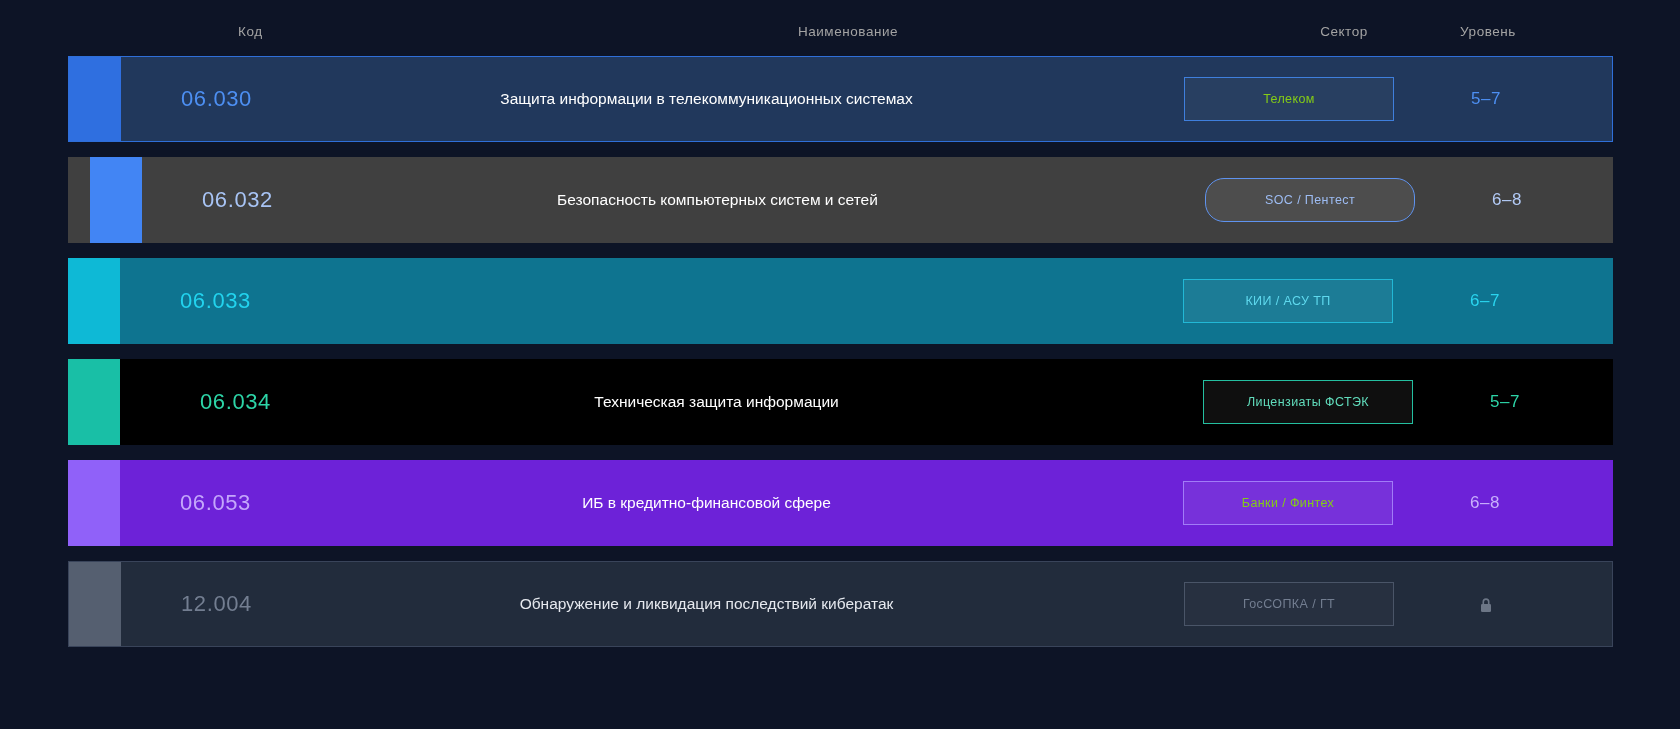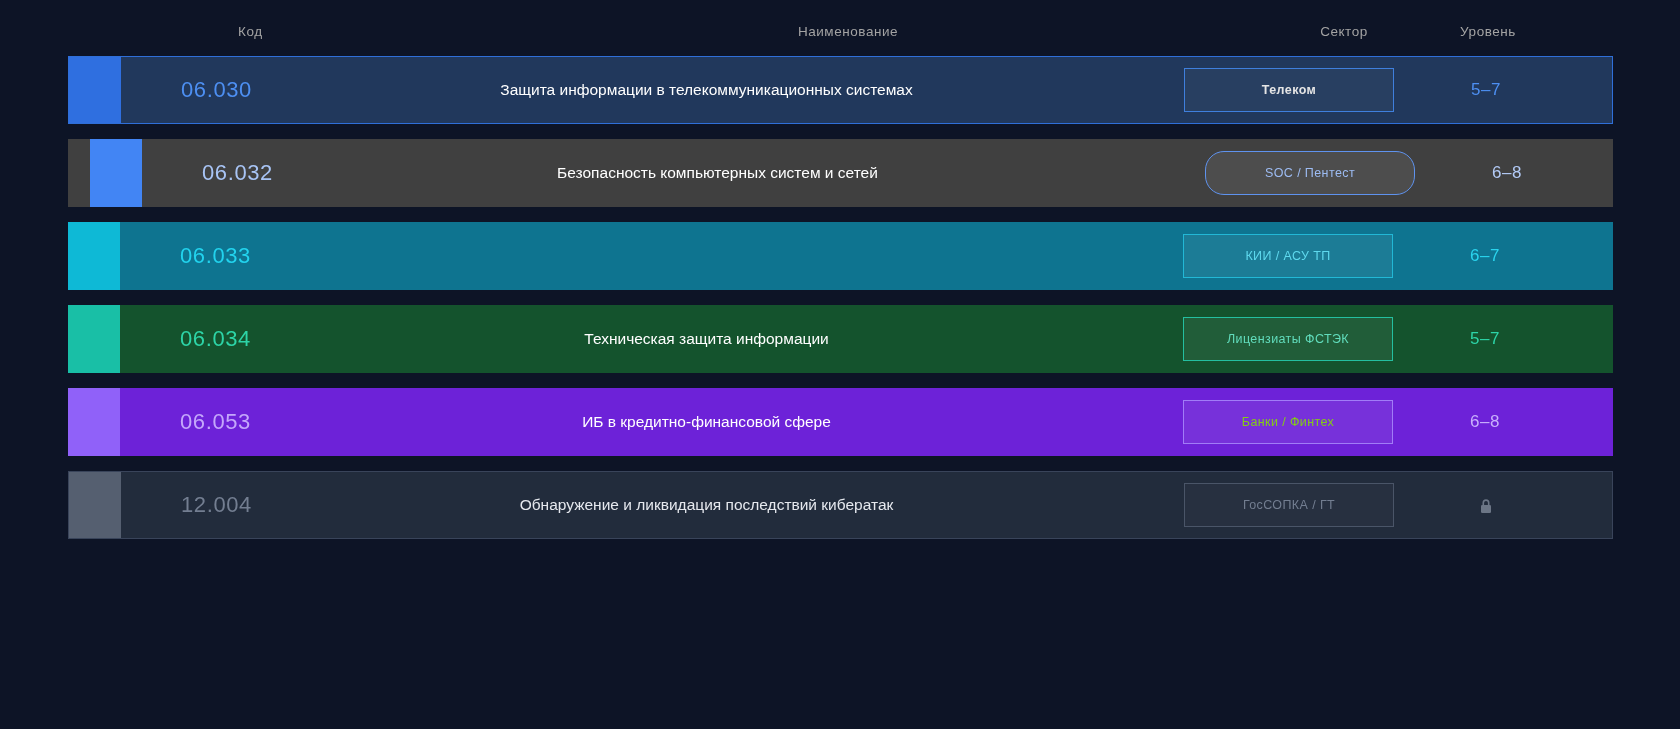--- a/index.html
+++ b/index.html
@@ -46,21 +46,21 @@
   .rows {
     position: relative;
     margin-left: 68px;
     width: 1545px;
   }
 
   .row {
     position: relative;
     display: flex;
     align-items: stretch;
-    height: 68px;
+    height: 86px;
     margin-bottom: 15px;
     overflow: hidden;
   }
 
   .accent {
     flex: 0 0 52px;
     height: 100%;
   }
 
   .row-body {
@@ -123,38 +123,38 @@
     vertical-align: middle;
   }
 
   
 
   
   .r-blue-muted { background: #21385c; border: 1px solid #2f6fd8; }
   .r-blue-muted .accent { background: #2f6fe0; }
   .r-blue-muted .cell-code  { color: #4d8ff2; }
   .r-blue-muted .cell-level { color: #4d8ff2; }
-  .r-blue-muted .cell-sector { border-color: #3f7fdd; color: #e5e5e5; background: rgba(255,255,255,0.035); font-weight: bold; }
+  .r-blue-muted .cell-sector { border-color: #3f7fdd; color: #84cc16; background: rgba(255,255,255,0.035); }
 
   
   .r-blue-solid { background: #404040; padding-left: 22px; }
   .r-blue-solid .accent { background: #4285f4; }
   .r-blue-solid .cell-code  { color: #a8c4f5; }
   .r-blue-solid .cell-level { color: #b3cbf7; }
   .r-blue-solid .cell-sector { border-color: #5f93ef; color: #9dbcf3; background: rgba(255,255,255,0.07); border-radius: 19px; }
 
   
   .r-teal { background: #0e7490; }
   .r-teal .accent { background: #0eb9d6; }
   .r-teal .cell-code  { color: #22d3ee; }
   .r-teal .cell-level { color: #2ad4ee; }
   .r-teal .cell-sector { border-color: #22b8d6; color: #5fd9ee; background: rgba(255,255,255,0.06); }
 
   
-  .r-green { background: #14532d; }
+  .r-green { background: #000000; gap: 20px; }
   .r-green .accent { background: #19bfa6; }
   .r-green .cell-code  { color: #2dd4a7; }
   .r-green .cell-level { color: #2dd4a7; }
   .r-green .cell-sector { border-color: #24bfa0; color: #61dcbc; background: rgba(255,255,255,0.06); }
 
   
   .r-violet { background: #6d22d8; }
   .r-violet .accent { background: #9061f9; }
   .r-violet .cell-code  { color: #c4a7fb; }
   .r-violet .cell-level { color: #c9b0fc; }

